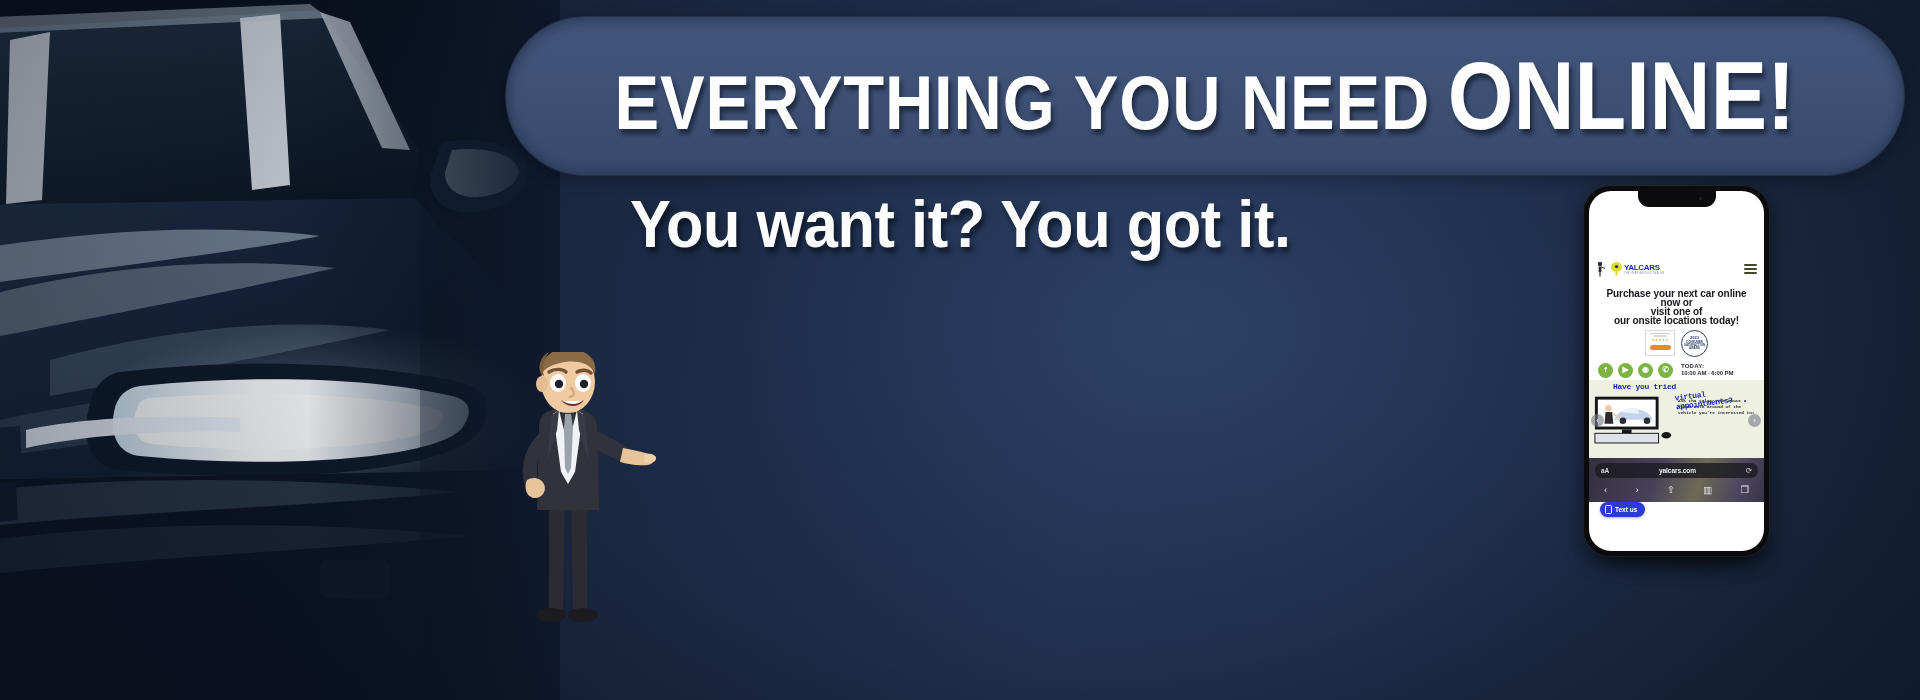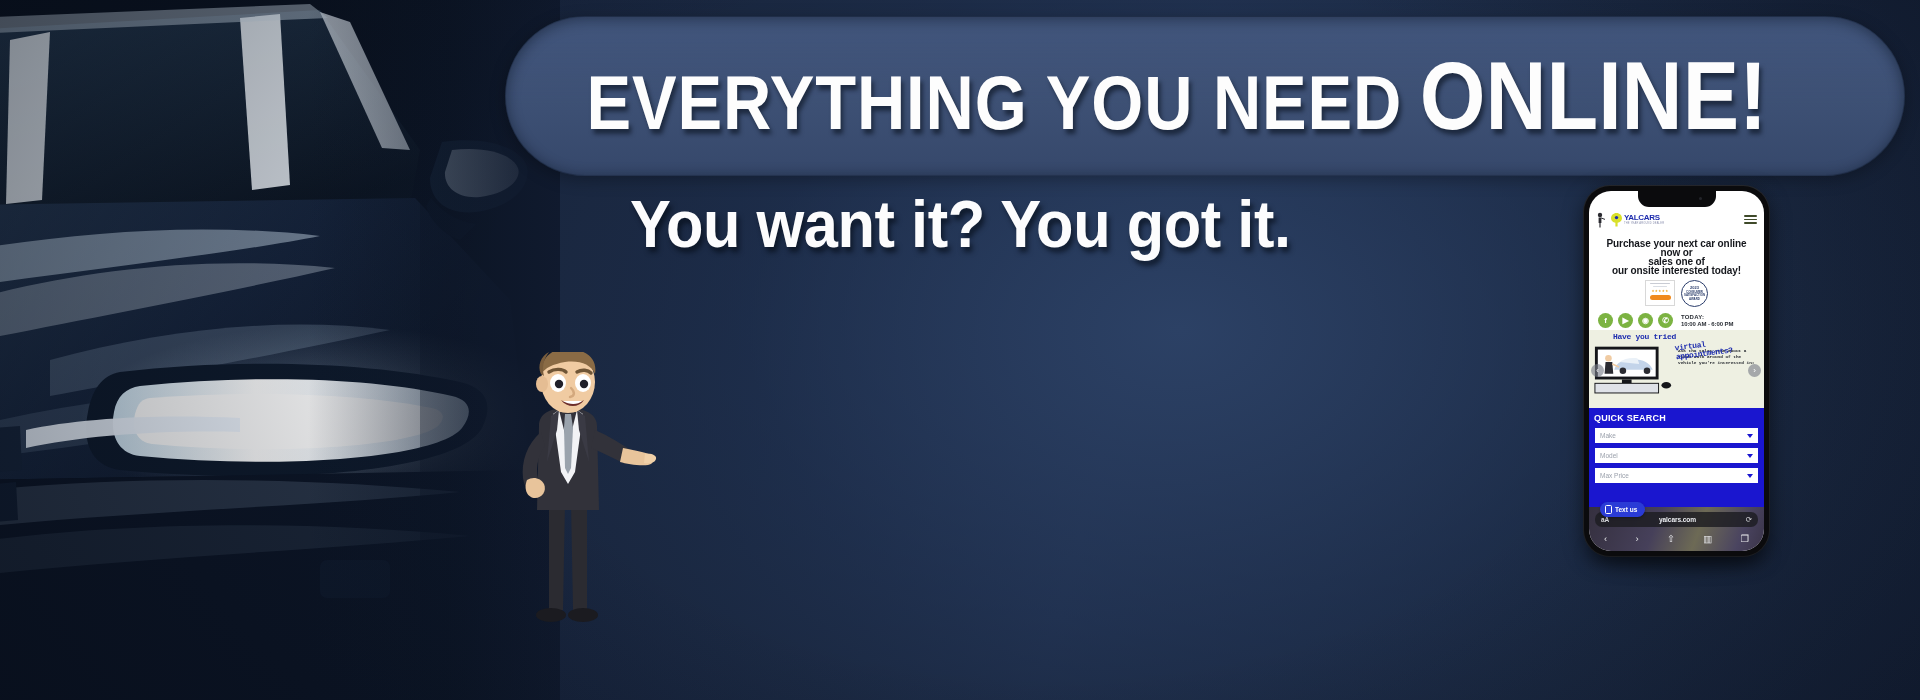--- a/index.html
+++ b/index.html
@@ -32,21 +32,21 @@
   .car-svg{ position:absolute; left:-10px; top:0; width:580px; height:700px; }
 
   
   .pill{
     position:absolute; left:505px; top:16px; width:1400px; height:160px;
     background:linear-gradient(180deg,#44588097 0%,#3d5074 55%,#36486b 100%);
     background-color:#3d5176;
     border-radius:95px;
     border:1px solid rgba(13,23,42,.55);
     box-shadow:0 2px 14px rgba(4,10,22,.45) inset, 0 4px 16px rgba(0,0,0,.28);
-    display:flex; align-items:center; justify-content:flex-start;
+    display:flex; align-items:center; justify-content:center;
   }
   .headline{
     white-space:nowrap;
     color:#fdfdfd;
     font-weight:700;
     letter-spacing:.3px;
     transform:scaleX(.88);
     text-shadow:3px 5px 5px rgba(6,12,24,.55);
     display:flex; align-items:baseline; gap:0;
   }
@@ -322,22 +322,22 @@
           </div>
           <div class="burger">
               <i></i>
               <i></i>
               <i></i>
             </div>
         </div>
 
         <div class="ph-tag">
           <div>Purchase your next car online now or</div>
-          <div>sales one of</div>
-          <div>our onsite interested today!</div>
+          <div>visit one of</div>
+          <div>our onsite locations today!</div>
         </div>
 
         <div class="badges">
           <div class="badge-a">
             <div class="b-line"></div>
               <div class="b-line s"></div>
             <div class="b-stars">★★★★★</div>
             <div class="b-pill"></div>
           </div>
           <div class="badge-b">
@@ -379,35 +379,20 @@
             </svg>
           </div>
           <div class="promo-txt">
             <div class="promo-b">Ask the sales team about a video walk around of the vehicle you're interested in!</div>
           </div>
         </div>
         <div class="arrow l">‹</div>
         <div class="arrow r">›</div>
       </div>
 
-      <div class="qs">
-        <div class="qs-h">QUICK SEARCH</div>
-        <div class="qs-f">
-          <span>Make</span>
-          <span class="caret"></span>
-        </div>
-        <div class="qs-f">
-          <span>Model</span>
-          <span class="caret"></span>
-        </div>
-        <div class="qs-f">
-          <span>Max Price</span>
-          <span class="caret"></span>
-        </div>
-      </div>
 
       <div class="textus">
         <span class="tu-ic"></span>
         <span class="tu-tx">Text us</span>
       </div>
 
       <div class="safari">
         <div class="urlbar">
           <span class="aA">aA</span>
           <span class="url">yalcars.com</span>

